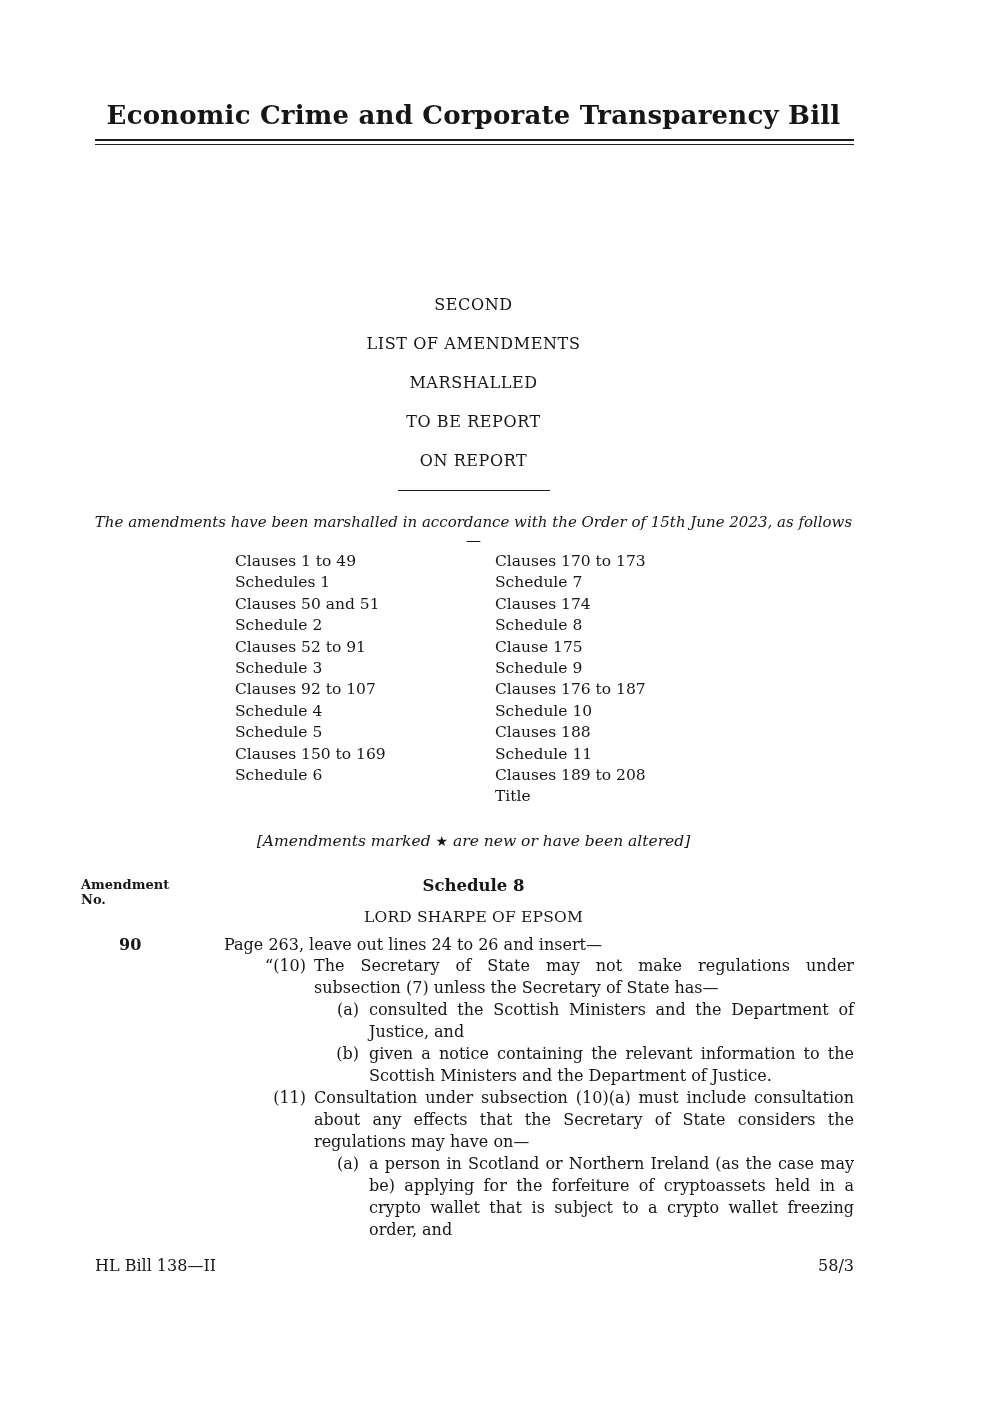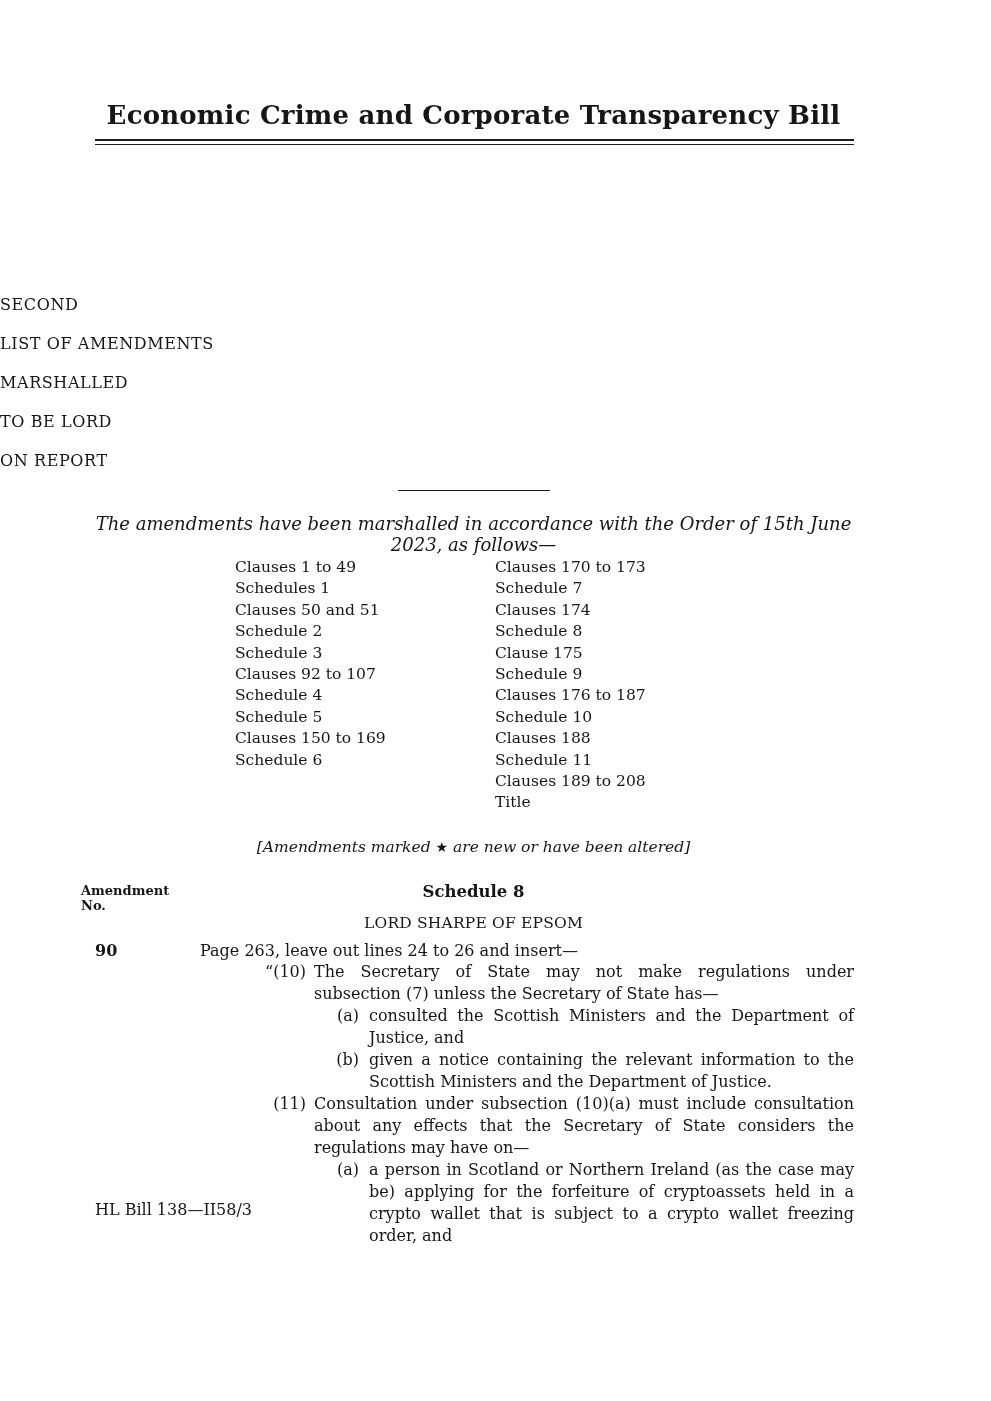--- a/index.html
+++ b/index.html
@@ -23,38 +23,38 @@
     letter-spacing: 0.2px;
   }
   .title-rule {
     margin: 9px 93px 0 95px;
     height: 3px;
     border-top: 2.5px solid #1d1d1d;
     border-bottom: 1px solid #1d1d1d;
   }
 
   
-  .center-heading { margin-top: 150px; }
+  .center-heading { margin-top: 150px; text-align: center; }
   .heading-line {
     font-size: 16px;
     letter-spacing: 0.6px;
     margin-bottom: 20px;
   }
   .short-rule {
     width: 152px;
     margin: 5px auto 0 auto;
     border-top: 1px solid #1d1d1d;
   }
 
   
   .marshal-intro {
     margin: 22px 90px 0 90px;
     text-align: center;
     font-style: italic;
-    font-size: 18px;
+    font-size: 15px;
   }
   .columns {
     display: flex;
     margin: 2px 0 0 235px;
   }
   .col { font-size: 15.5px; line-height: 21.4px; }
   .col-left { width: 260px; }
   .col-right { width: 300px; }
 
   
@@ -84,21 +84,21 @@
   .mover {
     margin-top: 13px;
     text-align: center;
     font-size: 15.5px;
     letter-spacing: 0.2px;
   }
 
   
   .amendment { display: flex; margin-top: 9px; font-size: 16px; }
   .amend-num {
-    margin-left: 95px;
+    margin-left: 119px;
     width: 105px;
     font-weight: bold;
     flex: 0 0 105px;
   }
   .amend-instruction { flex: 1; padding-right: 70px; }
 
   .amend-body {
     margin: 1px 93px 0 258px;
     font-size: 16px;
     line-height: 22px;
@@ -106,56 +106,57 @@
   .para { display: flex; }
   .pnum { flex: 0 0 48px; text-align: right; }
   .ptxt { flex: 1; margin-left: 8px; text-align: justify; }
   .sub { display: flex; }
   .snum { flex: 0 0 45px; text-align: right; }
   .stxt { flex: 1; margin-left: 10px; text-align: justify; }
 
   
   .doc-footer {
     position: absolute;
-    top: 1200px;
+    top: 1256px;
     left: 95px;
     right: 93px;
     display: flex;
-    justify-content: flex-start;
+    justify-content: space-between;
     font-size: 16px;
   }
 </style>
 </head>
 <body>
 
 <div class="page">
 
   <header class="doc-header">
     <h1 class="doc-title">Economic Crime and Corporate Transparency Bill</h1>
     <div class="title-rule"></div>
   </header>
 
   <section class="center-heading">
     <div class="heading-line">SECOND</div>
     <div class="heading-line">LIST OF AMENDMENTS</div>
     <div class="heading-line">MARSHALLED</div>
-    <div class="heading-line">TO BE LORD</div>
+    <div class="heading-line">TO BE REPORT</div>
     <div class="heading-line">ON REPORT</div>
   </section>
 
   <div class="short-rule"></div>
 
   <p class="marshal-intro">The amendments have been marshalled in accordance with the Order of 15th June 2023, as follows—</p>
 
   <div class="columns">
     <div class="col col-left">
       <div class="list-item">Clauses 1 to 49</div>
       <div class="list-item">Schedules 1</div>
       <div class="list-item">Clauses 50 and 51</div>
       <div class="list-item">Schedule 2</div>
+      <div class="list-item">Clauses 52 to 91</div>
       <div class="list-item">Schedule 3</div>
       <div class="list-item">Clauses 92 to 107</div>
       <div class="list-item">Schedule 4</div>
       <div class="list-item">Schedule 5</div>
       <div class="list-item">Clauses 150 to 169</div>
       <div class="list-item">Schedule 6</div>
     </div>
     <div class="col col-right">
       <div class="list-item">Clauses 170 to 173</div>
       <div class="list-item">Schedule 7</div>

